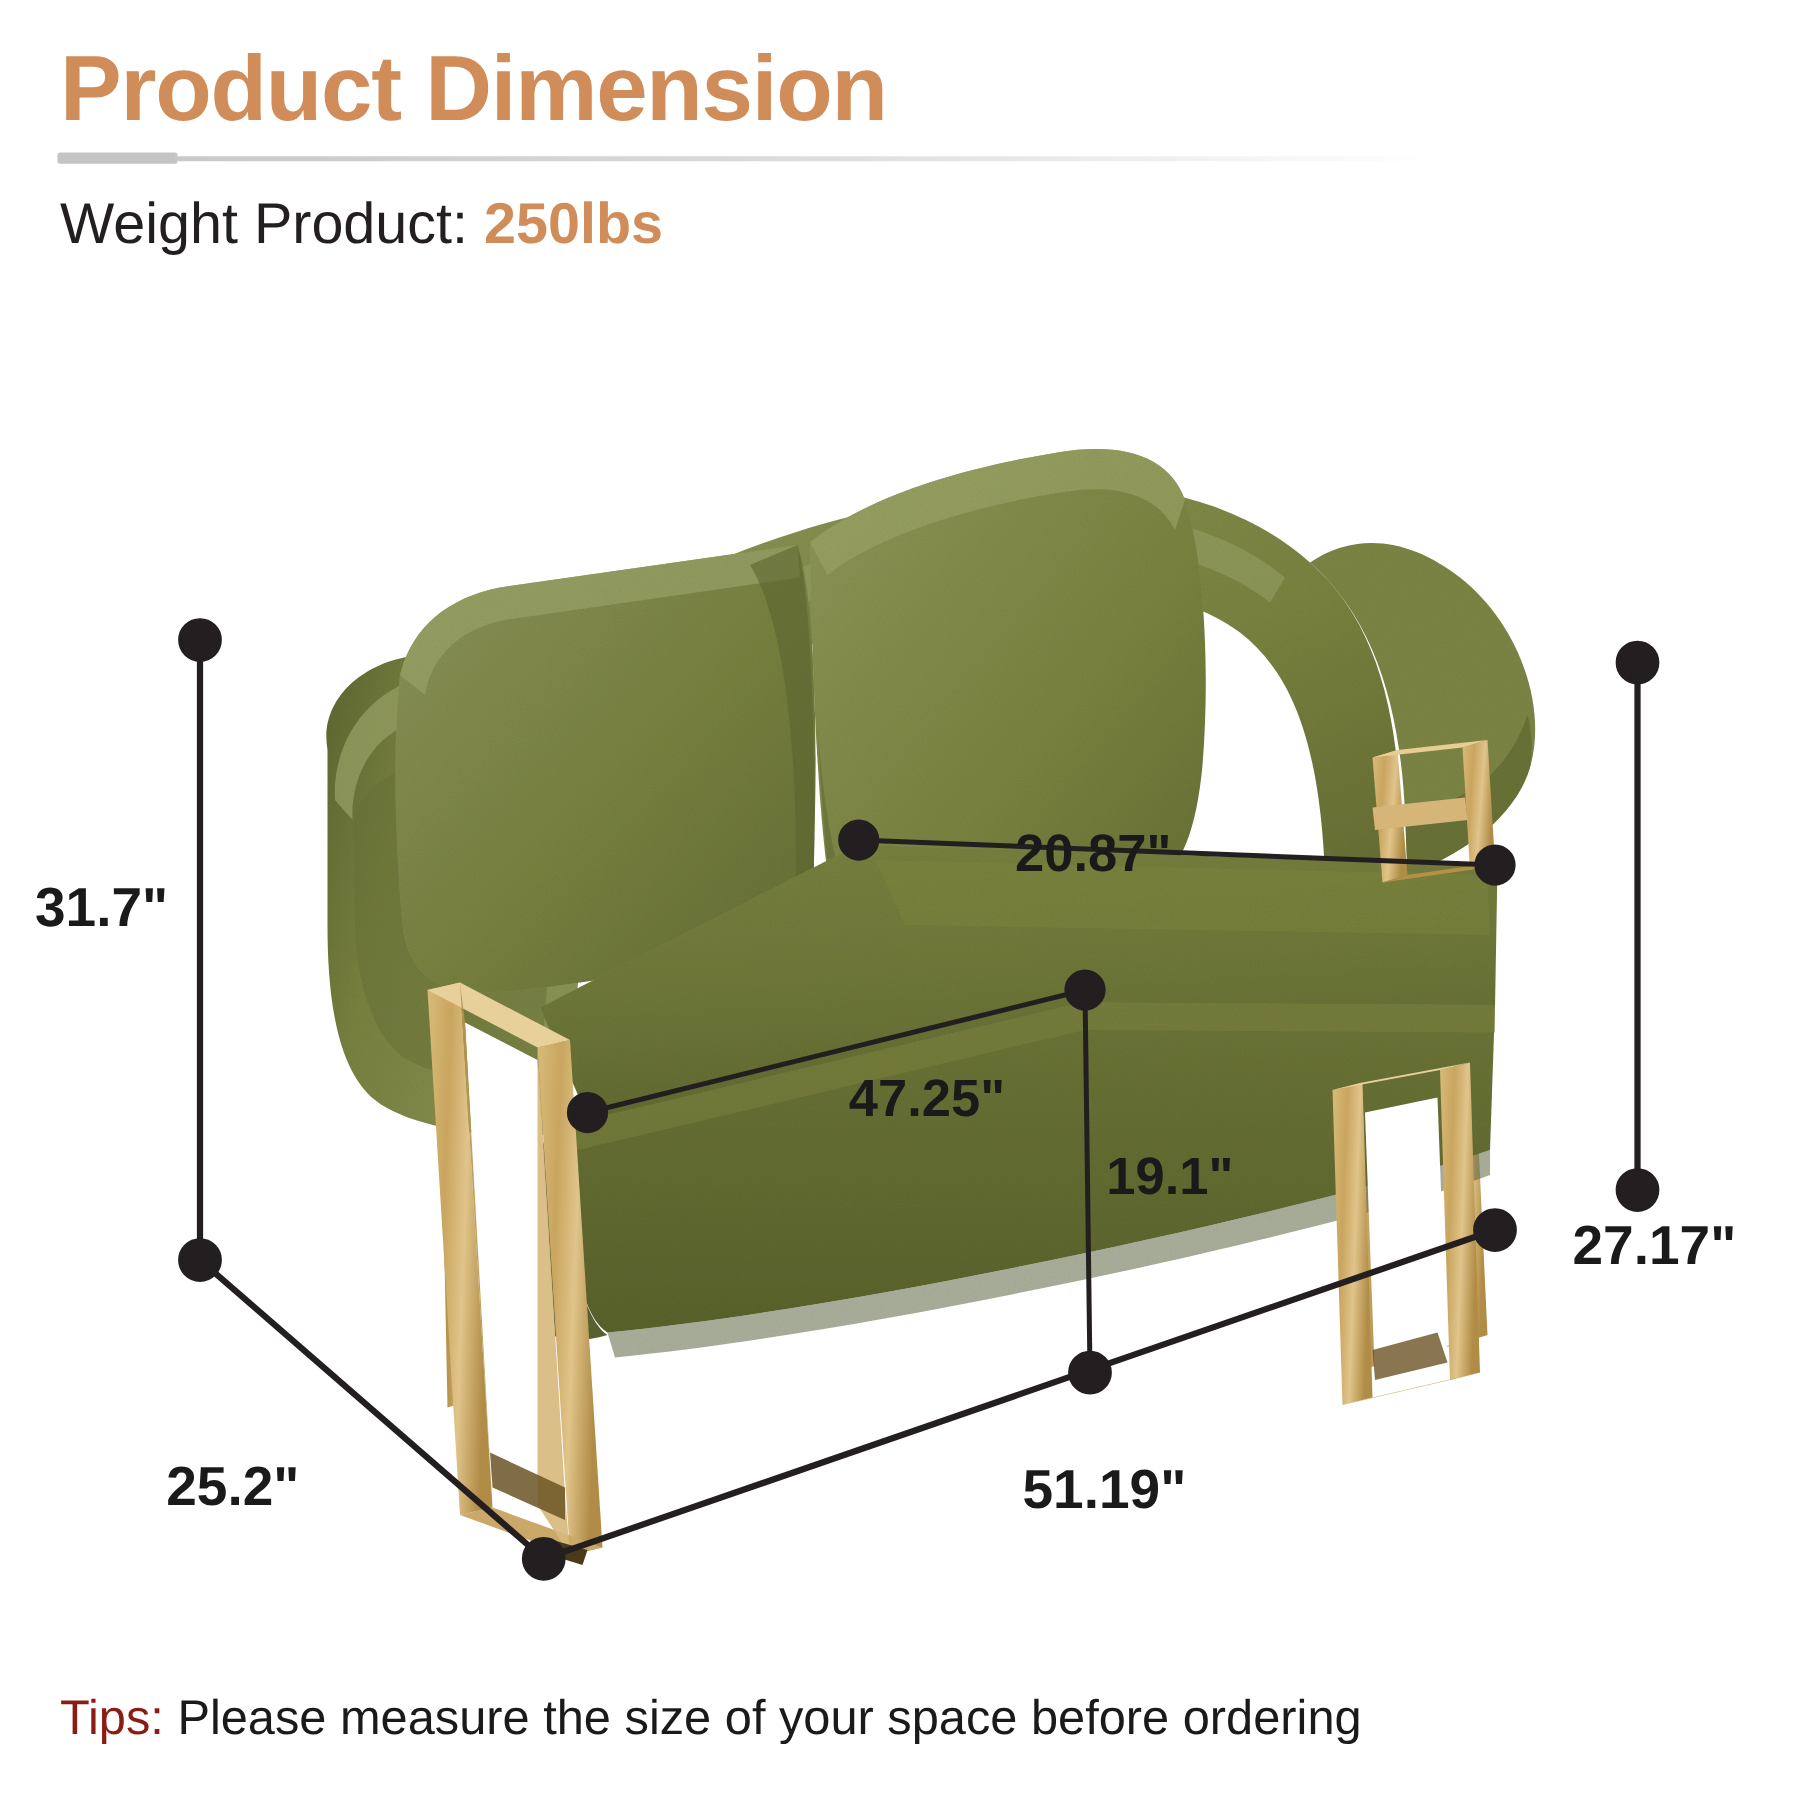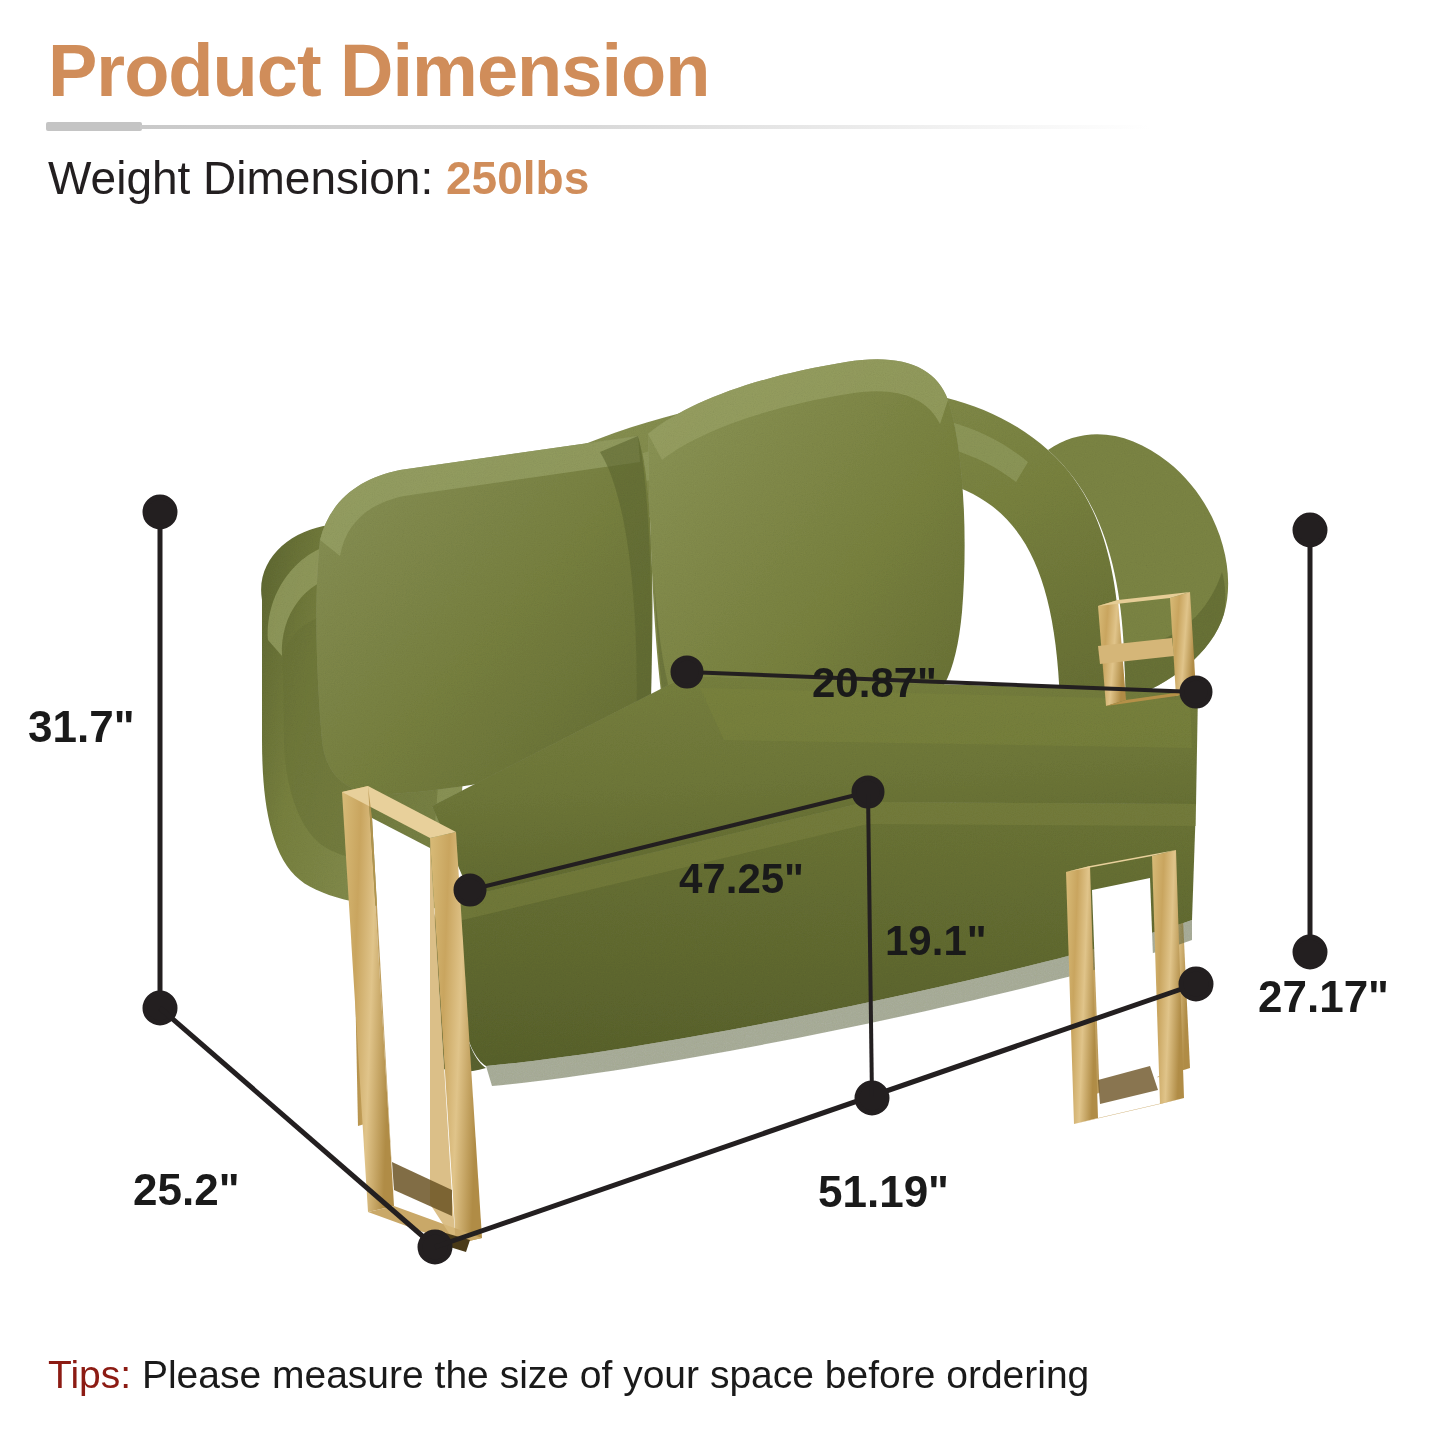--- a/index.html
+++ b/index.html
@@ -51,21 +51,21 @@
 </style>
 </head>
 <body>
 
 <div id="stage">
 
   <div class="title">Product Dimension</div>
   <div class="divider-thick"></div>
   <div class="divider-thin"></div>
   <div class="subtitle">
-    <span>Weight Dimension:</span>
+    <span>Weight Product:</span>
     <span class="val">250lbs</span>
   </div>
 
   <svg id="sofa" viewBox="0 0 1445 1445">
     <defs>
 
       <linearGradient id="gBackL" x1="0" y1="0" x2="1" y2="1">
         <stop offset="0%" stop-color="#8b9459"></stop>
         <stop offset="55%" stop-color="#77803f"></stop>
         <stop offset="100%" stop-color="#646d33"></stop>

